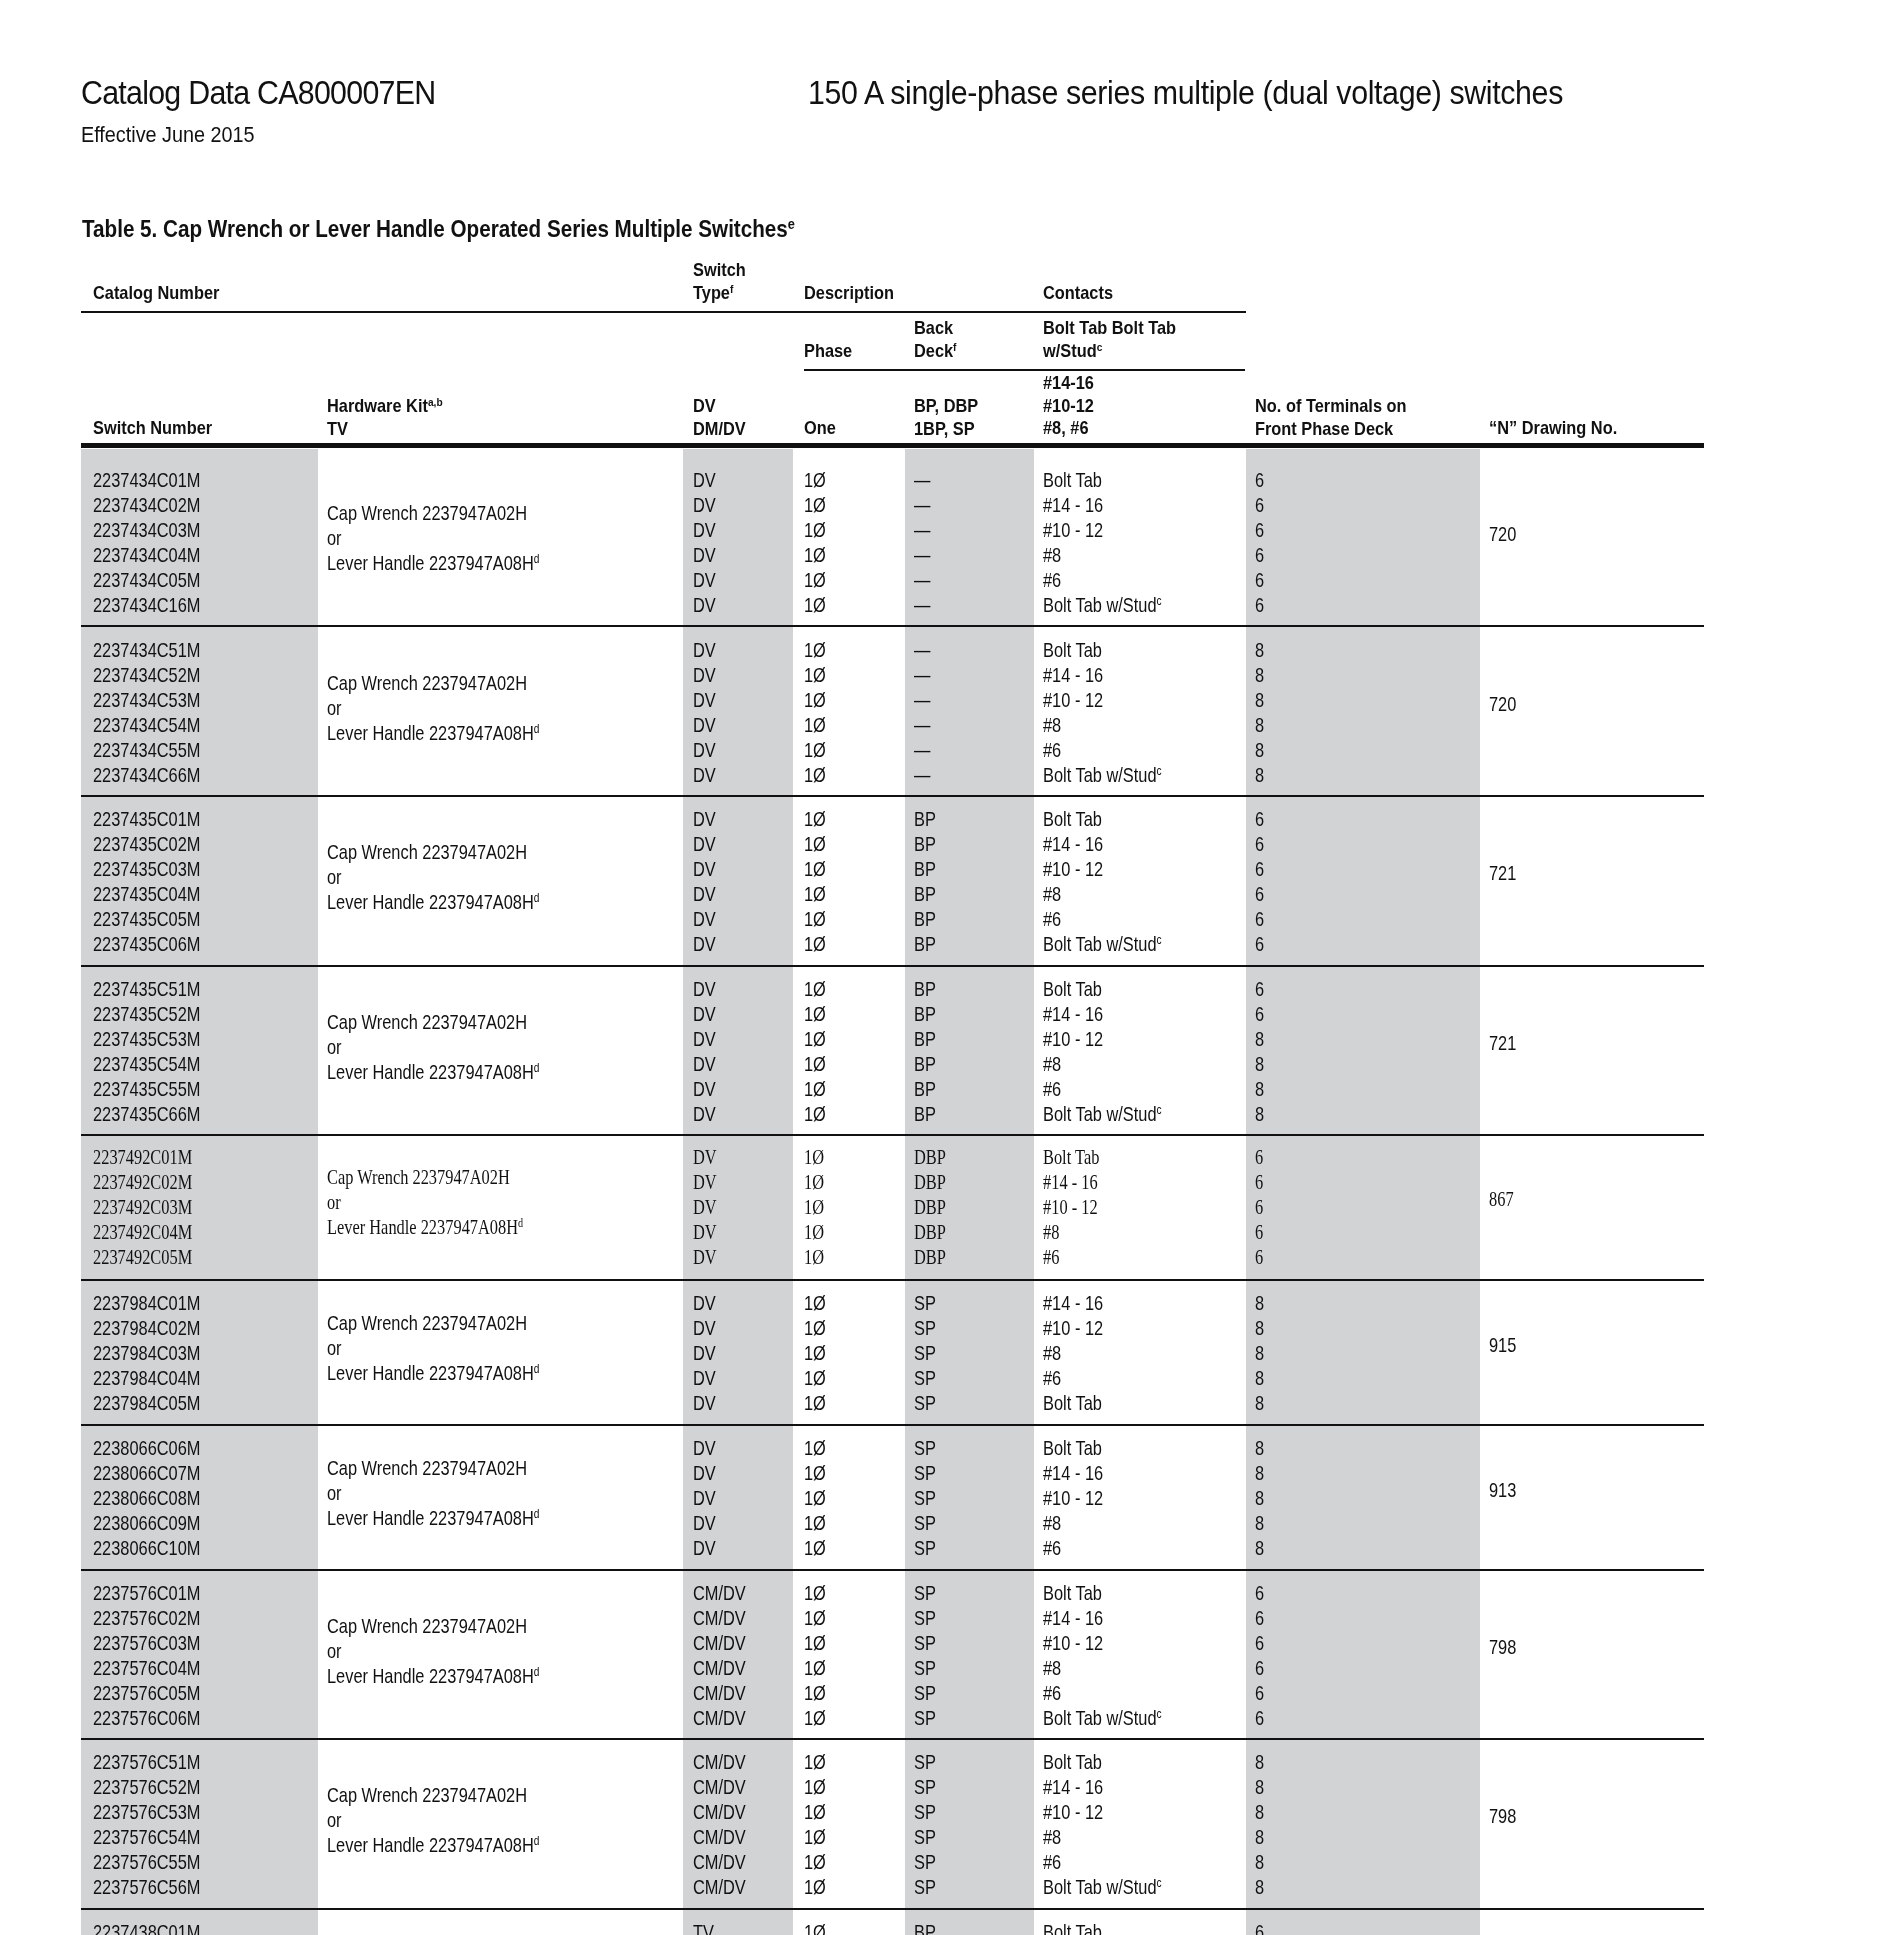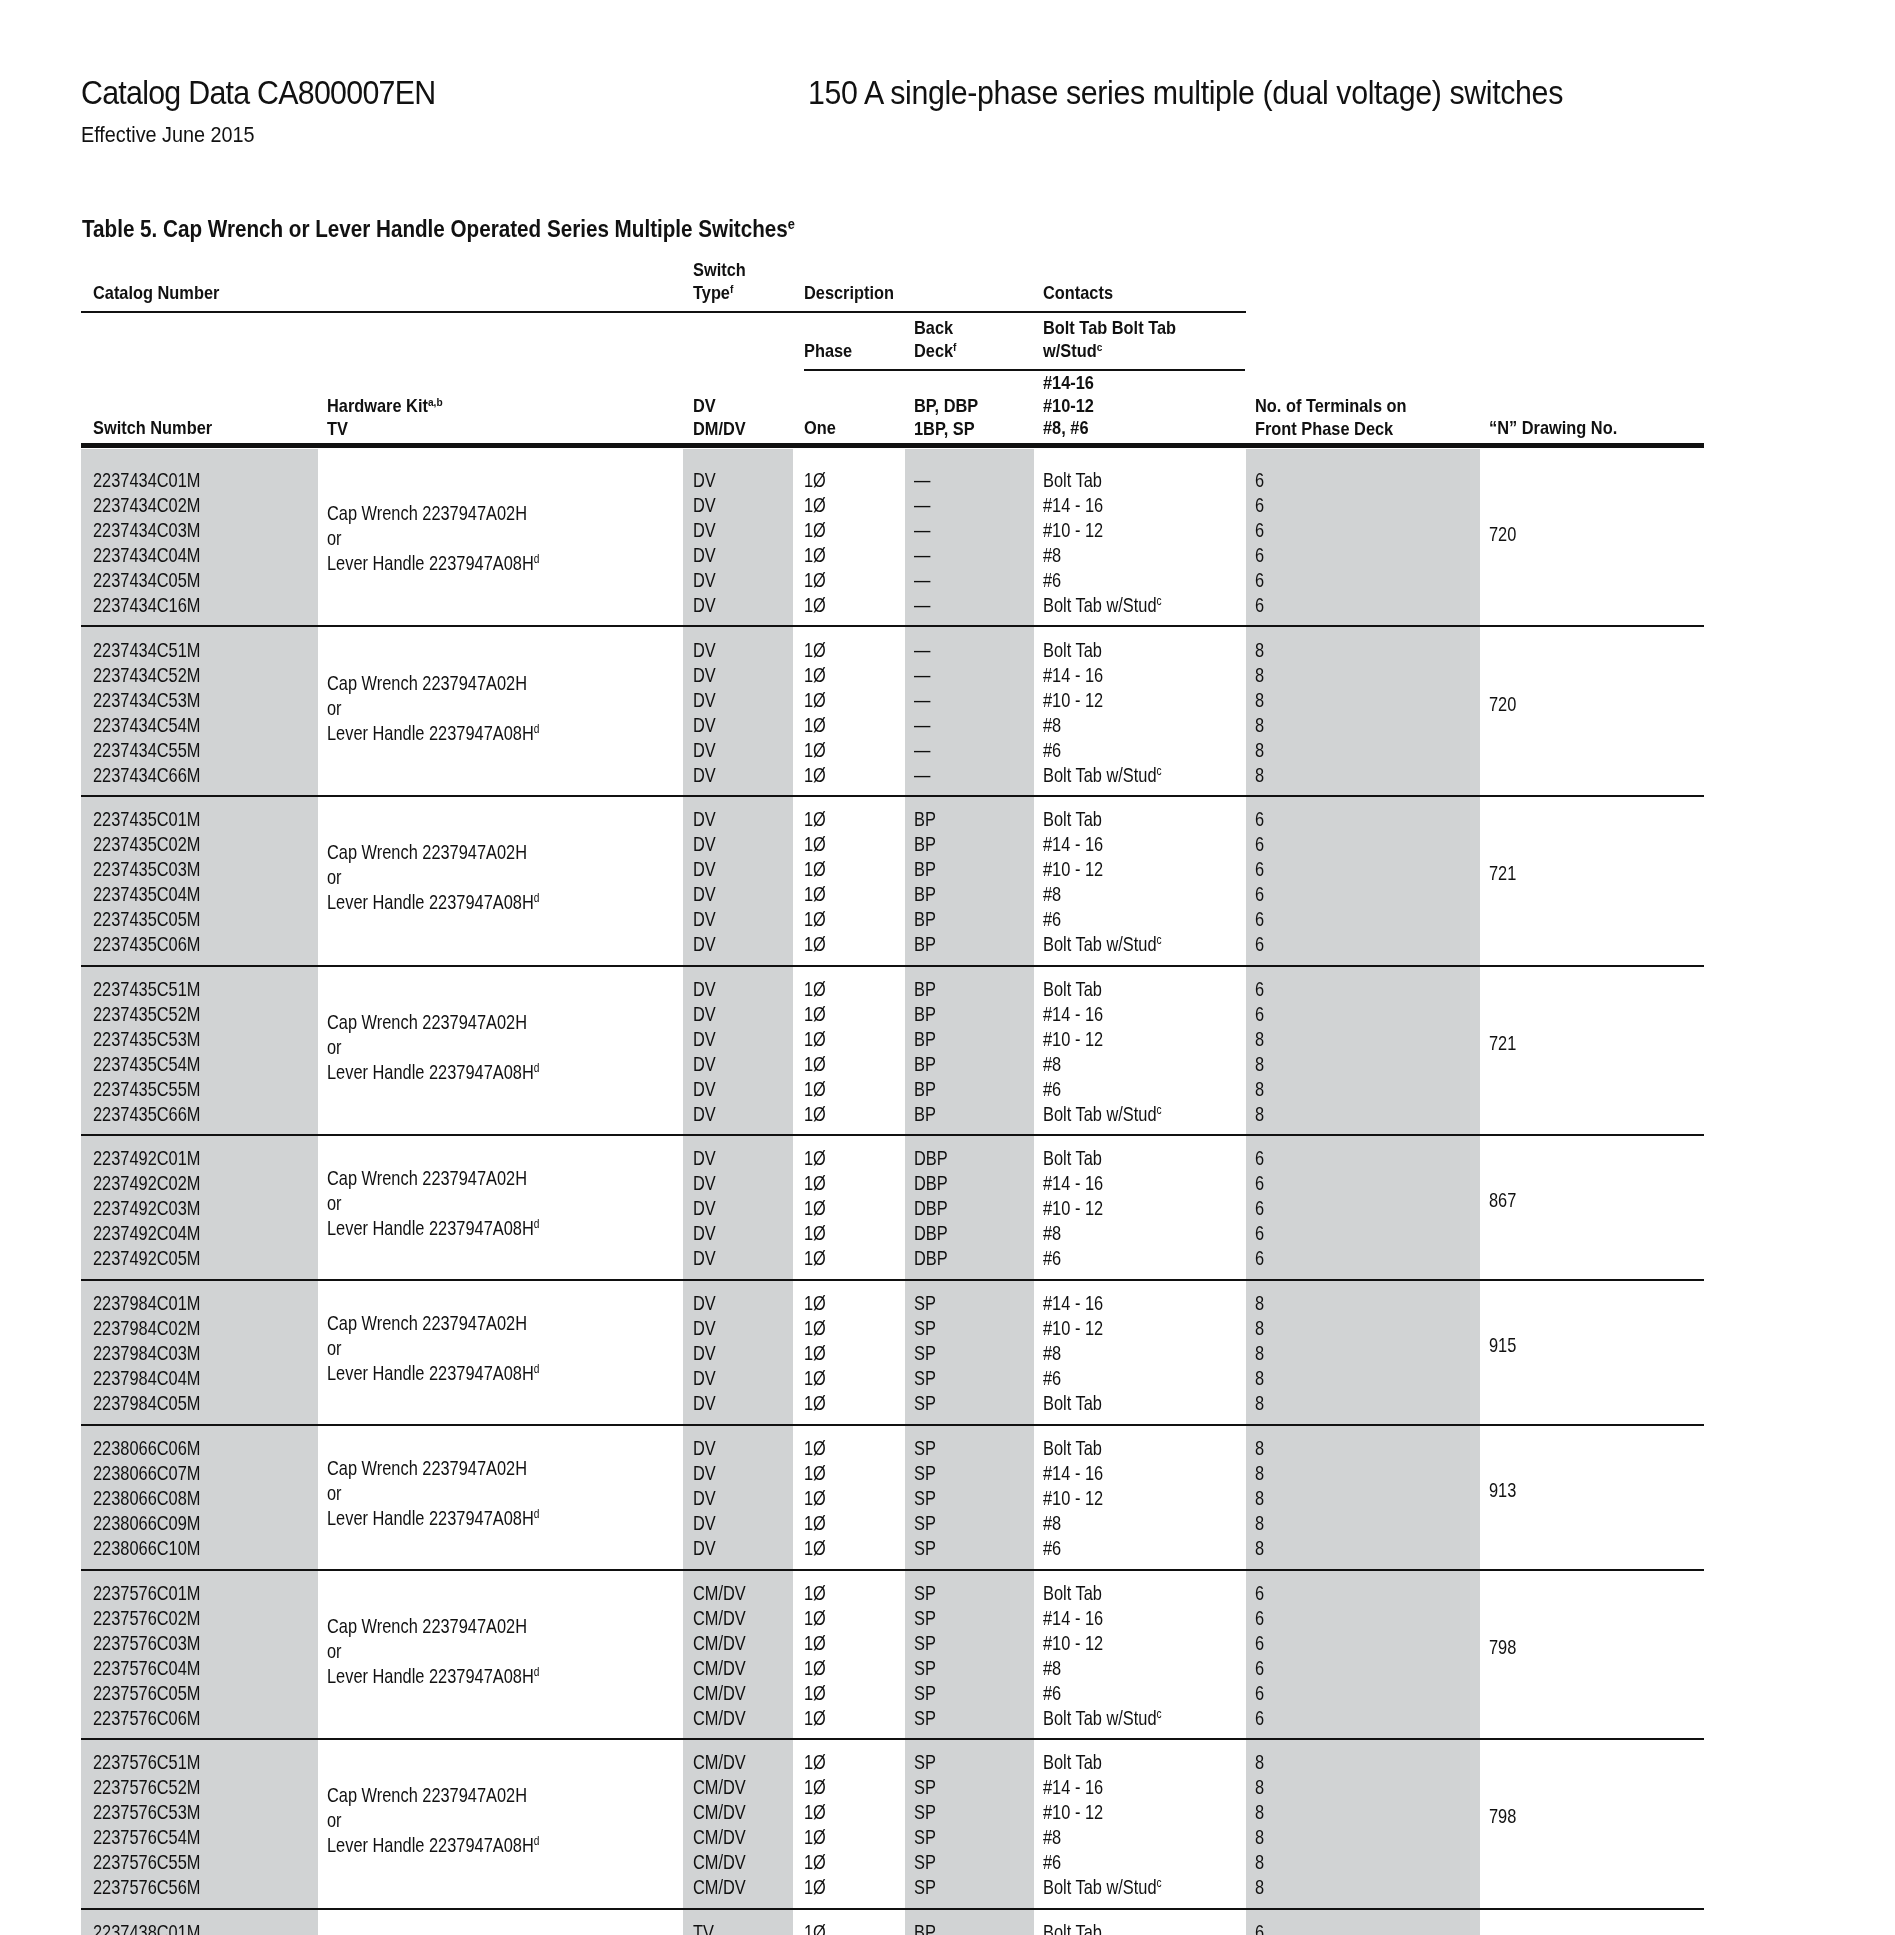--- a/index.html
+++ b/index.html
@@ -312,21 +312,21 @@
           <div><span>8</span></div>
         </div>
         <div class="hw" style="left: 246px; top: 42px;">
           <div><span>Cap Wrench 2237947A02H</span></div>
           <div><span>or</span></div>
           <div><span>Lever Handle 2237947A08H</span><sup>d</sup></div>
         </div>
         <div class="drawing" style="left: 1408px; top: 63px;">721</div>
       </div>
       <div class="rule" style="left: 0px; width: 1623px; top: 871px; height: 2.3px;"></div>
-      <div class="group" style="top: 873px; height: 142px;">
+      <div class="group" style="top: 873px; height: 142px; font-family: Liberation Serif, serif;">
         <div class="cell col-lines" style="left: 12.4px; top: 9.3px;">
           <div><span>2237492C01M</span></div>
           <div><span>2237492C02M</span></div>
           <div><span>2237492C03M</span></div>
           <div><span>2237492C04M</span></div>
           <div><span>2237492C05M</span></div>
         </div>
         <div class="cell col-lines" style="left: 612px; top: 9.3px;">
           <div><span>DV</span></div>
           <div><span>DV</span></div>

